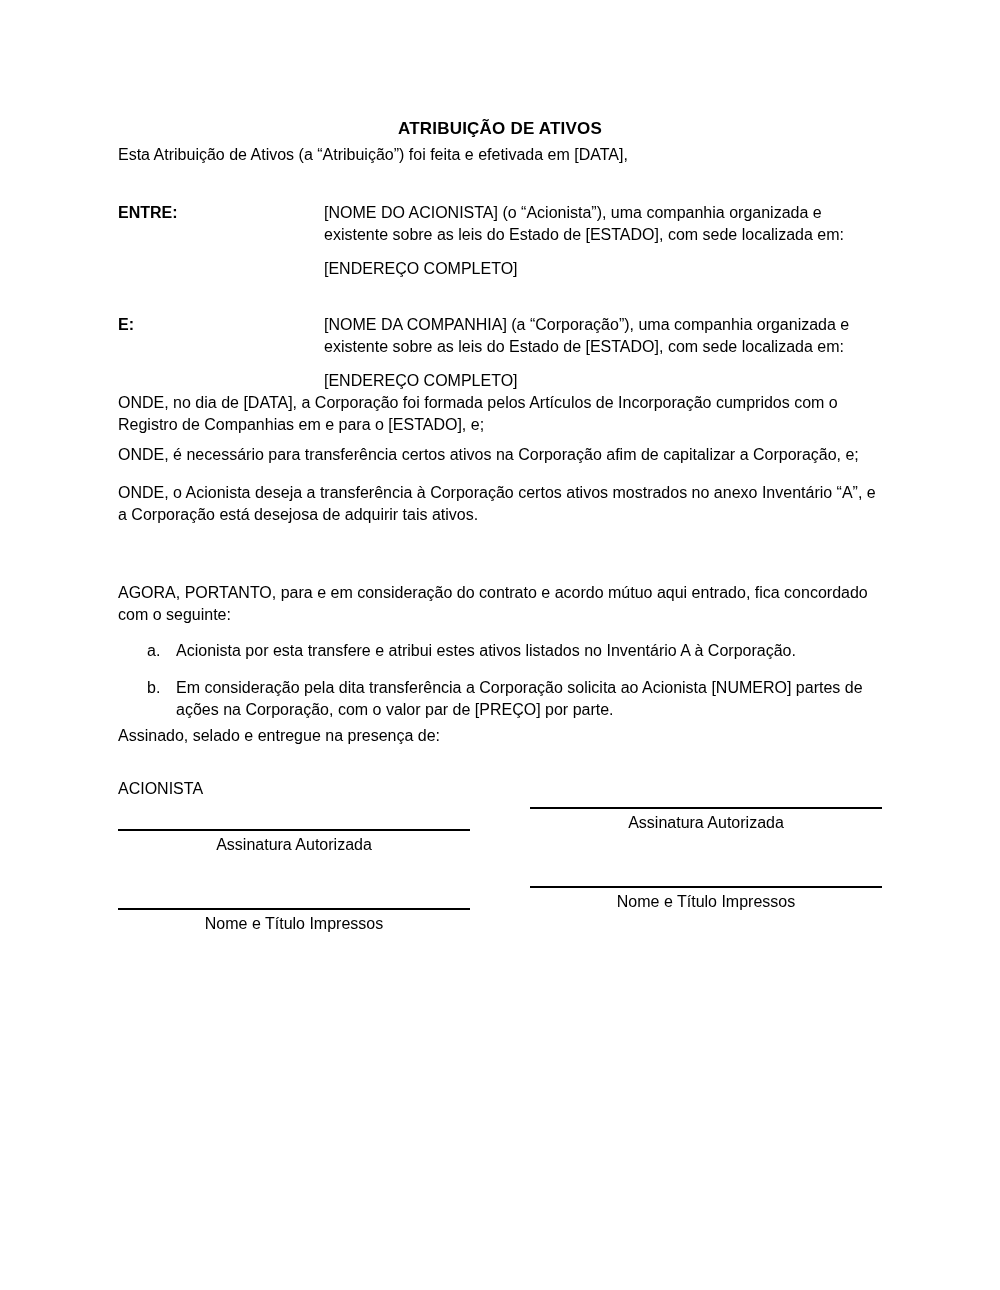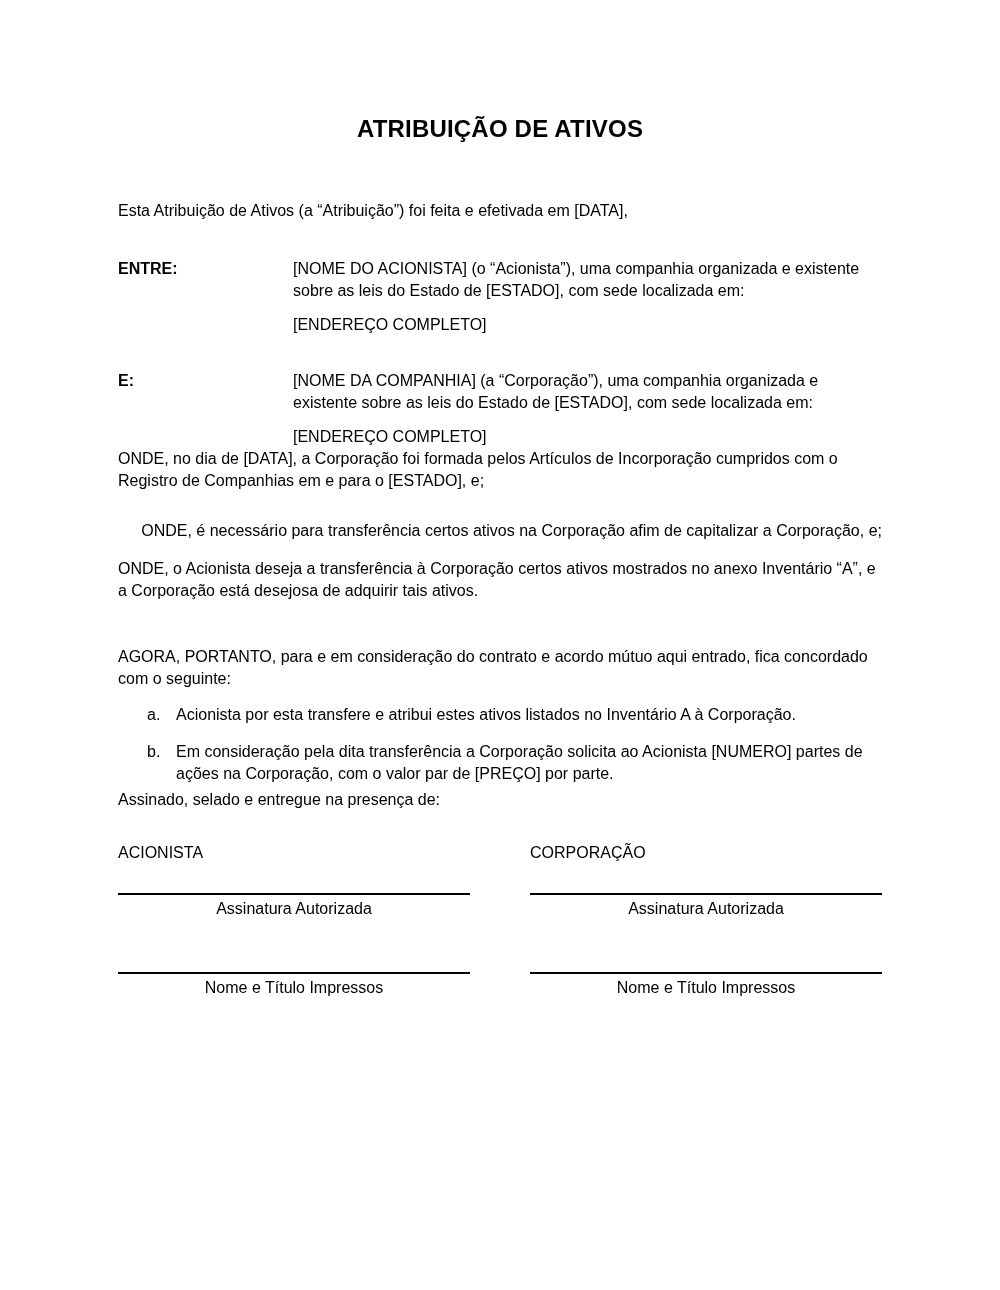--- a/index.html
+++ b/index.html
@@ -14,37 +14,37 @@
     width: 1000px;
     height: 1290px;
     padding: 0 118px;
     background: #ffffff;
     font-size: 16px;
     line-height: 22px;
   }
   .doc-title {
     padding-top: 114px;
     text-align: center;
-    font-size: 24px;
+    font-size: 17px;
     line-height: 30px;
     font-weight: bold;
     letter-spacing: 0.2px;
   }
-  .intro { margin-top: 56px; }
-  .party-row { display: flex; }
+  .intro { }
+  .party-row { display: flex; gap: 31px; }
   .party-row.first { margin-top: 36px; }
   .party-row.second { margin-top: 34px; }
   .party-label { width: 175px; flex: 0 0 175px; font-weight: bold; }
   .party-content { flex: 1; }
   .party-name { font-weight: normal; }
   .party-address { margin-top: 12px; }
   .recital-1 { }
-  .recital-2 { margin-top: 28px; text-align: right; }
+  .recital-2 { margin-top: 8px; }
   .recital-3 { margin-top: 16px; }
-  .now-therefore { margin-top: 44px; }
+  .now-therefore { margin-top: 56px; }
   .clause { display: flex; padding-left: 29px; }
   .clause-a { margin-top: 14px; }
   .clause-b { margin-top: 15px; }
   .clause-marker { width: 29px; flex: 0 0 29px; }
   .clause-text { flex: 1; }
   .witness { margin-top: 30px; }
   .presence { margin-top: 4px; }
   .signatures { margin-top: 31px; display: flex; gap: 60px; }
   .sig-col { flex: 1; }
   .sig-line { margin-top: 29px; border-top: 2px solid #000; height: 0; }
@@ -98,21 +98,20 @@
 
     <div class="sig-col">
       <div>ACIONISTA</div>
       <div class="sig-line"></div>
       <div class="sig-label">Assinatura Autorizada</div>
       <div class="sig-line-2"></div>
       <div class="sig-label">Nome e Título Impressos</div>
     </div>
 
     <div class="sig-col">
-      <div>CORPORAÇÃO</div>
       <div class="sig-line"></div>
       <div class="sig-label">Assinatura Autorizada</div>
       <div class="sig-line-2"></div>
       <div class="sig-label">Nome e Título Impressos</div>
     </div>
 
   </div>
 
 </div>
 

